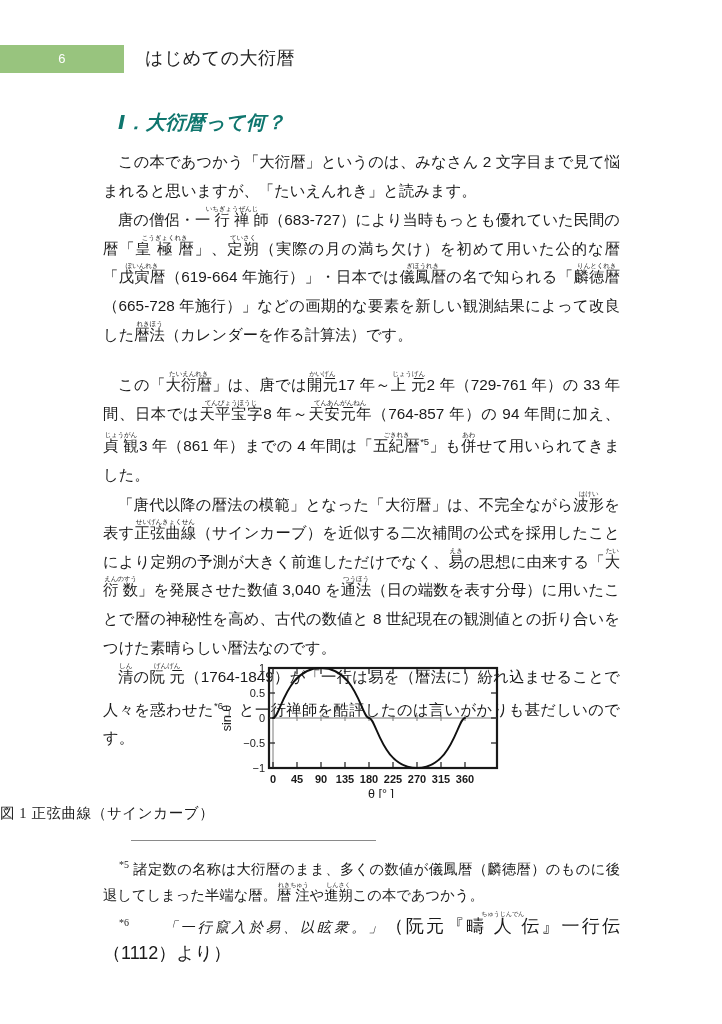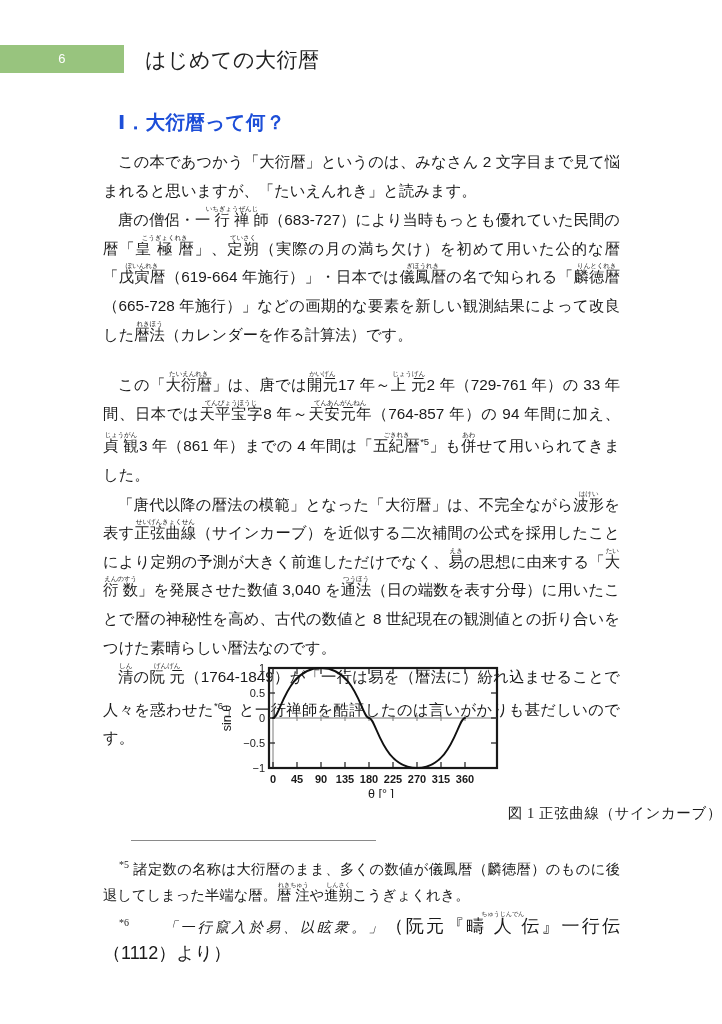--- a/index.html
+++ b/index.html
@@ -41,21 +41,21 @@
     line-height: 28px;
     text-align: center;
     color: #ffffff;
     font-size: 13px;
     letter-spacing: .5px;
   }
   #header-title {
     position: absolute;
     left: 145px;
     top: 1px;
-    font-size: 21px;
+    font-size: 18px;
     color: #222;
     letter-spacing: .5px;
   }
 
   
   #section-heading {
     position: absolute;
     left: 118px;
     top: 96px;
     font-size: 19.5px;
@@ -99,21 +99,21 @@
     width: 722px;
   }
   #chart-wrap {
     position: relative;
     margin: 0 auto;
     width: 300px;
     height: 140px;
   }
   #figure-caption {
     margin-top: 6px;
-    text-align: right;
+    text-align: left;
     font-family: "Liberation Serif", "DejaVu Serif", serif;
     font-size: 14.5px;
     color: #1a1a1a;
     letter-spacing: .6px;
   }
 
   
   #footnote-rule {
     position: absolute;
     left: 131px;
@@ -154,21 +154,21 @@
 </style>
 </head>
 <body>
 
 <div id="page-header">
   <div id="page-number-badge" style="background: rgb(152, 196, 126);"></div>
   <div id="page-number-text">6</div>
   <div id="header-title">はじめての大衍暦</div>
 </div>
 
-<h1 id="section-heading" style="color: #1d4ed8;">Ⅰ．大衍暦って何？</h1>
+<h1 id="section-heading" style="color: #0f766e; font-style: italic;">Ⅰ．大衍暦って何？</h1>
 
 <div id="body-content">
 
   <p class="para"><span>この本であつかう「大衍暦」というのは、みなさん 2 文字目まで</span><span>見て悩まれると思いますが、「たいえんれき」と読みます。</span></p>
 
   <p class="para"><span>唐の僧侶・</span><ruby><span>一 行 禅 師</span><rt>いちぎょうぜんじ</rt></ruby><span>（683-727）により当時もっとも優れていた民間の暦「</span><ruby><span>皇 極 暦</span><rt>こうぎょくれき</rt></ruby><span>」、</span><ruby><span>定朔</span><rt>ていさく</rt></ruby><span>（実際の月の満ち欠け）を初めて用いた公的な暦「</span><ruby><span>戊寅暦</span><rt>ぼいんれき</rt></ruby><span>（619-664 年施行）」・日本では</span><ruby><span>儀鳳暦</span><rt>ぎほうれき</rt></ruby><span>の名で知られる「</span><ruby><span>麟徳暦</span><rt>りんとくれき</rt></ruby><span>（665-728 年施行）」などの画期的な要素を新しい観測結果によって改良した</span><ruby><span>暦法</span><rt>れきほう</rt></ruby><span>（カレンダーを作る計算法）です。</span></p>
 
   <p class="para blockgap"><span>この「</span><ruby><span>大衍暦</span><rt>たいえんれき</rt></ruby><span>」は、唐では</span><ruby><span>開元</span><rt>かいげん</rt></ruby><span>17 年～</span><ruby><span>上 元</span><rt>じょうげん</rt></ruby><span>2 年（729-761 年）の 33 年間、日本では</span><ruby><span>天平宝字</span><rt>てんぴょうほうじ</rt></ruby><span>8 年～</span><ruby><span>天安元年</span><rt>てんあんがんねん</rt></ruby><span>（764-857 年）の 94 年間に加え、</span><ruby><span>貞 観</span><rt>じょうがん</rt></ruby><span>3 年（861 年）までの 4 年間は「</span><ruby><span>五紀暦</span><rt>ごきれき</rt></ruby><span class="sup">*5</span><span>」も</span><ruby><span>併</span><rt>あわ</rt></ruby><span>せて用いられてきました。</span></p>
 
   <p class="para"><span>「唐代以降の暦法の模範」となった「大衍暦」は、不完全ながら</span><ruby><span>波形</span><rt>はけい</rt></ruby><span>を表す</span><ruby><span>正弦曲線</span><rt>せいげんきょくせん</rt></ruby><span>（サインカーブ）を近似する二次補間の公式を採用したことにより定朔の予測が大きく前進しただけでなく、</span><ruby><span>易</span><rt>えき</rt></ruby><span>の思想に由来する「</span><ruby><span>大 衍 数</span><rt>たいえんのすう</rt></ruby><span>」を発展させた数値 3,040 を</span><ruby><span>通法</span><rt>つうほう</rt></ruby><span>（日の端数を表す分母）に用いたことで暦の神秘性を高め、古代の数値と 8 世紀現在の観測値との折り合いをつけた素晴らしい暦法なのです。</span></p>
@@ -256,16 +256,16 @@
 
       <text id="y-axis-title" x="20" y="60" font-family="Liberation Sans, sans-serif" font-size="12.5" fill="#1a1a1a" text-anchor="middle" transform="rotate(-90 20 60)">sin θ</text>
       <text id="x-axis-title" x="170" y="140" font-family="Liberation Sans, sans-serif" font-size="12.5" fill="#1a1a1a" text-anchor="middle">θ [° ]</text>
     </svg>
   </div>
   <div id="figure-caption">図 1 正弦曲線（サインカーブ）</div>
 </div>
 
 <div id="footnote-rule"></div>
 <div id="footnotes">
-  <p class="fn"><span class="fn-mark">*5</span><span>諸定数の名称は大衍暦のまま、多くの数値が儀鳳暦（麟徳暦）のものに後退してしまった半端な暦。</span><ruby><span>暦 注</span><rt>れきちゅう</rt></ruby><span>や</span><ruby><span>進朔</span><rt>しんさく</rt></ruby><span>こうぎょくれき。</span></p>
+  <p class="fn"><span class="fn-mark">*5</span><span>諸定数の名称は大衍暦のまま、多くの数値が儀鳳暦（麟徳暦）のものに後退してしまった半端な暦。</span><ruby><span>暦 注</span><rt>れきちゅう</rt></ruby><span>や</span><ruby><span>進朔</span><rt>しんさく</rt></ruby><span>この本であつかう。</span></p>
 
   <p class="fn fn6"><span class="fn-mark">*6</span><span class="classical">「一行竄入於易、以眩衆。」</span><span class="fn-tail">（阮元『</span><ruby><span class="fn-tail">疇 人 伝</span><rt>ちゅうじんでん</rt></ruby><span class="fn-tail">』一行伝（1112）より）</span></p>
 </div>
 
 </body></html>

